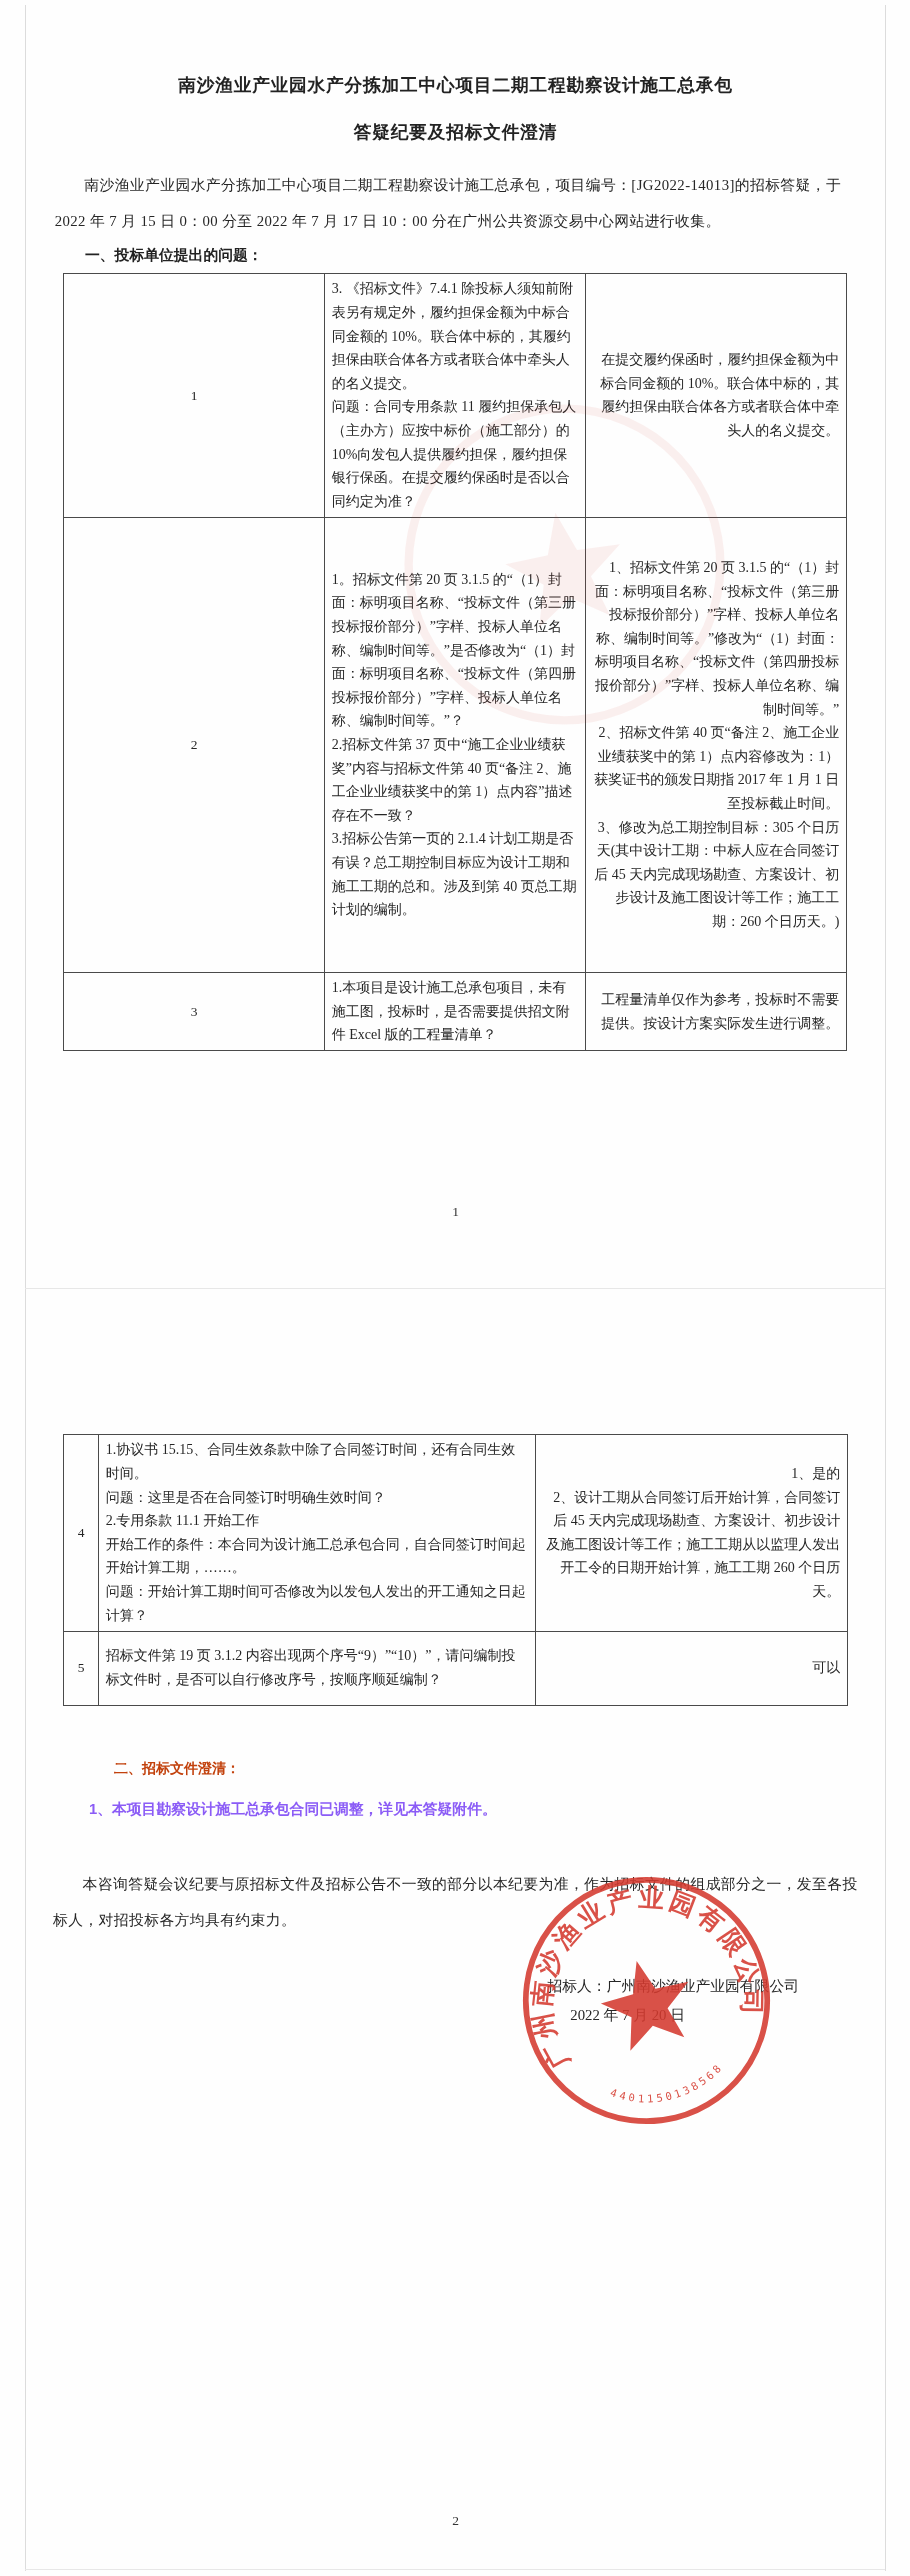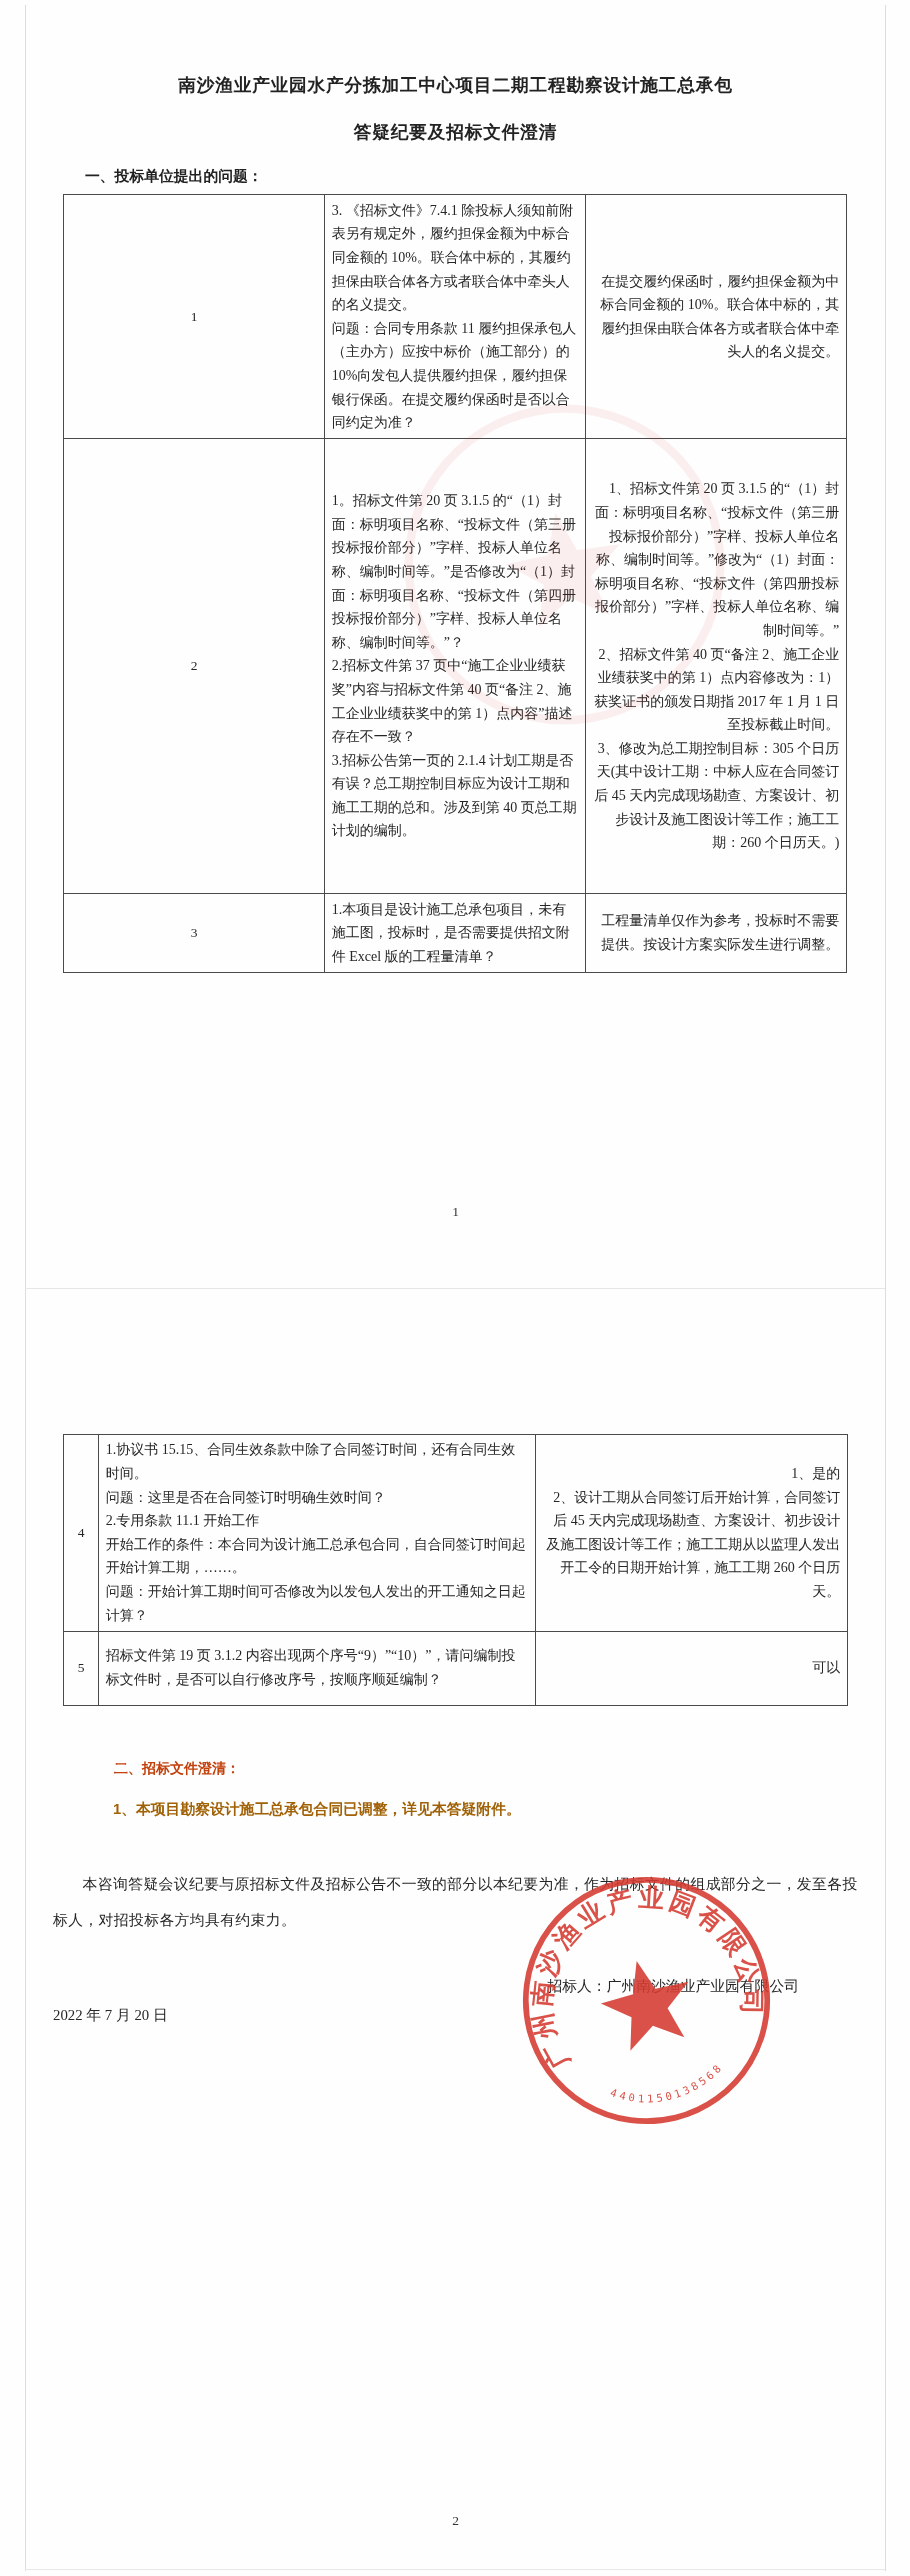--- a/index.html
+++ b/index.html
@@ -29,25 +29,25 @@
   td.seq{text-align:center;font-size:13.5px;}
   td.qa-cell{white-space:pre-wrap;margin-top:32px;}
   td.q-cell{padding:3.4px 5.9px;}
   td.a-cell{padding:3.4px 7.6px;line-height:24px;text-align:right;}
   .pagenum{position:absolute;left:0;width:911px;text-align:center;font-size:13.5px;color:#333;}
   .page1 .pagenum{top:1204px;}
   .page2 .pagenum{top:1225px;}
   .sec2-heading{font-family:"Liberation Sans","DejaVu Sans",sans-serif;font-weight:700;
          font-size:14px;margin:54px 0 0 61px;color:#c2410c;}
   .clar-item{font-family:"Liberation Sans","DejaVu Sans",sans-serif;font-weight:700;
-         font-size:14.8px;margin:22px 0 0 60px;color:#a16207;}
+         font-size:14.8px;margin:22px 0 0 36px;color:#8b5cf6;}
   .closing{font-size:14.8px;line-height:36px;text-indent:2em;margin:47px 0 0 0;
          letter-spacing:0.4px;}
   .sig-name{font-size:14.8px;text-align:right;padding-right:59px;margin-top:39px;}
-  .sig-date{font-size:14.8px;text-align:left;padding-right:173px;margin-top:10px;}
+  .sig-date{font-size:14.8px;text-align:right;padding-right:173px;margin-top:10px;}
   .seal{position:absolute;left:516px;top:582px;width:261px;height:261px;
         transform:rotate(-14deg);opacity:.88;pointer-events:none;}
   .seal-bleed{position:absolute;left:396px;top:396px;width:337px;height:337px;
         opacity:.07;transform:rotate(-10deg);pointer-events:none;}
 </style>
 </head>
 <body>
 
 <div class="doc">
   <div class="edge-line left"></div>
@@ -58,20 +58,21 @@
   <div class="page page1">
 
     <svg class="seal-bleed" viewBox="0 0 320 320">
       <circle cx="160" cy="160" r="148" fill="none" stroke="#d53a2f" stroke-width="8"></circle>
       <polygon fill="#d53a2f" points="160,110 174.1,148.6 215.2,150.1 182.8,175.4 194.1,214.9 160,192 125.9,214.9 137.2,175.4 104.8,150.1 145.9,148.6"></polygon>
     </svg>
 
     <h1 class="title">南沙渔业产业园水产分拣加工中心项目二期工程勘察设计施工总承包</h1>
     <h1 class="title">答疑纪要及招标文件澄清</h1>
 
+    <p class="intro">南沙渔业产业园水产分拣加工中心项目二期工程勘察设计施工总承包，项目编号：[JG2022-14013]的招标答疑，于 2022 年 7 月 15 日 0：00 分至 2022 年 7 月 17 日 10：00 分在广州公共资源交易中心网站进行收集。</p>
 
     <div class="sec-heading">一、投标单位提出的问题：</div>
 
     <table class="qa">
       <tbody>
       <tr style="height:148px;">
         <td class="seq">1</td>
         <td class="qa-cell q-cell">3. 《招标文件》7.4.1 除投标人须知前附表另有规定外，履约担保金额为中标合同金额的 10%。联合体中标的，其履约担保由联合体各方或者联合体中牵头人的名义提交。
 问题：合同专用条款 11 履约担保承包人（主办方）应按中标价（施工部分）的 10%向发包人提供履约担保，履约担保银行保函。在提交履约保函时是否以合同约定为准？</td>
         <td class="qa-cell a-cell">在提交履约保函时，履约担保金额为中标合同金额的 10%。联合体中标的，其履约担保由联合体各方或者联合体中牵头人的名义提交。</td>

